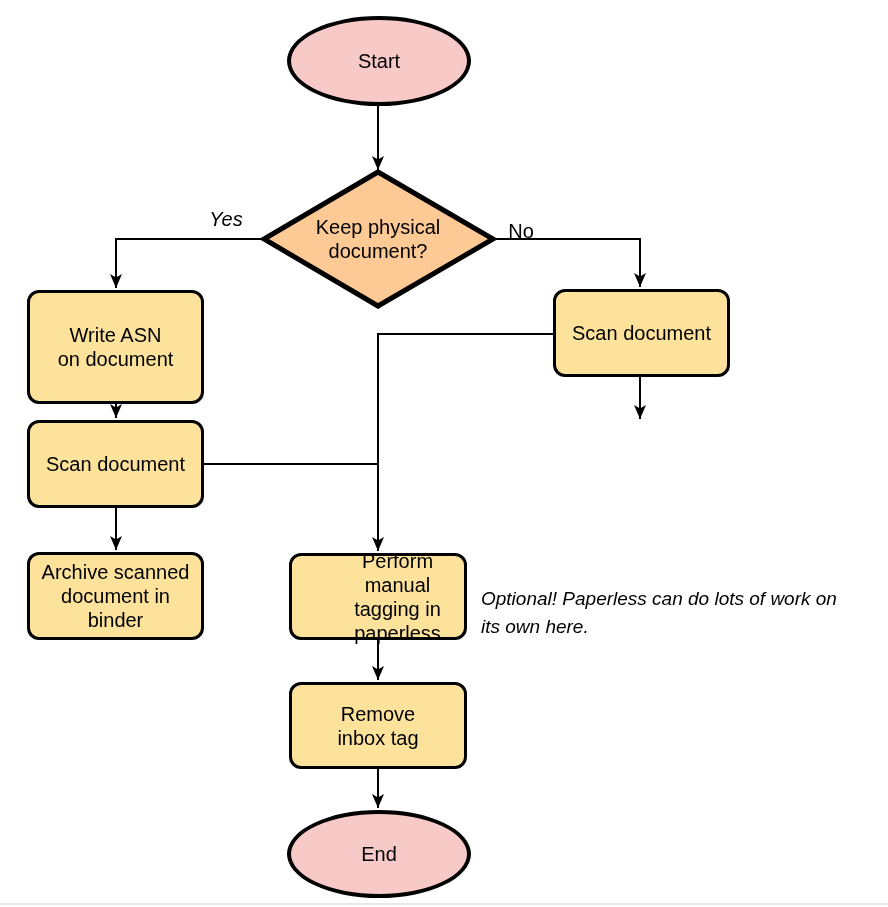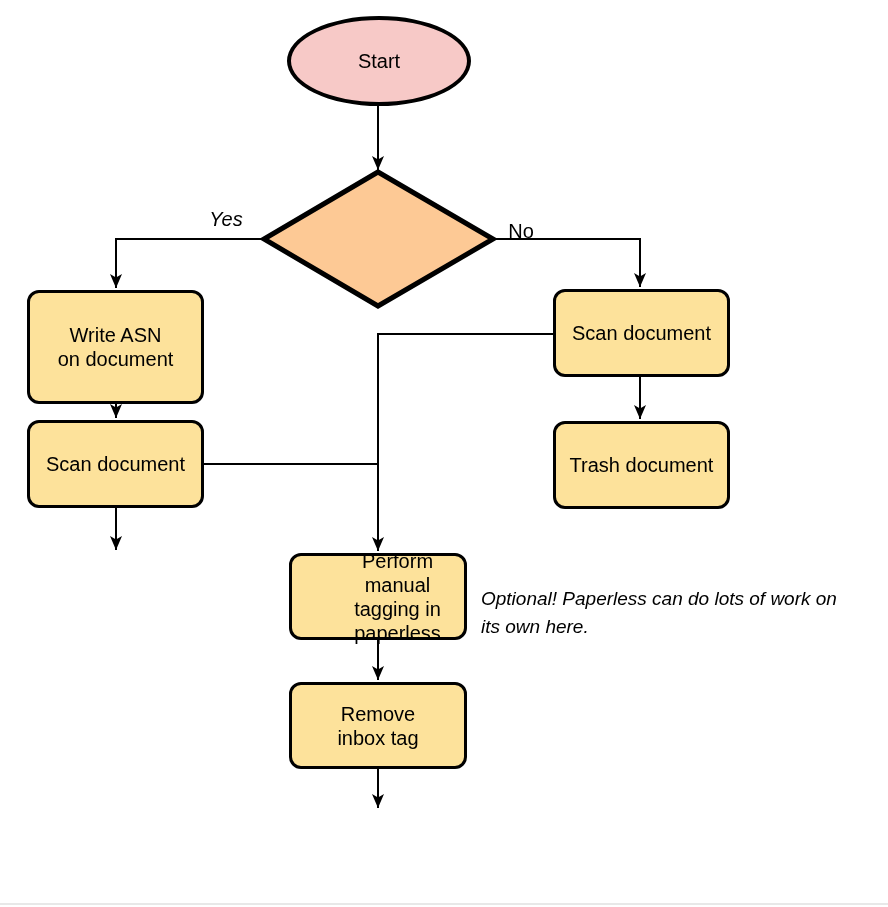--- a/index.html
+++ b/index.html
@@ -39,53 +39,60 @@
       <path d="M378,640 L378,680" marker-end="url(#arrow)"></path>
       <path d="M378,769 L378,808" marker-end="url(#arrow)"></path>
     </g>
     <polygon points="378,172 493,239 378,306 264,239" stroke="#000" stroke-width="5" stroke-linejoin="miter" fill="#FDC995"></polygon>
   </svg>
 
   <div class="node terminal" style="left:287px;top:16px;width:184px;height:90px;">
     <span>Start</span>
   </div>
 
+  <div class="decision-label" style="left:278px;top:203px;width:200px;height:72px;">Keep physical
+document?</div>
 
   <div class="edge-label" style="left:196px;top:208px;width:60px;font-style:italic;">Yes</div>
   <div class="edge-label" style="left:491px;top:220px;width:60px;">No</div>
 
   <div class="node process" style="left:27px;top:290px;width:177px;height:114px;">
     <span>Write ASN
 on document</span>
   </div>
 
   <div class="node process" style="left:27px;top:420px;width:177px;height:88px;">
     <span>Scan document</span>
   </div>
 
+  <div class="node process" style="left:27px;top:552px;width:177px;height:88px;">
+    <span>Archive scanned
+document in
+binder</span>
+  </div>
 
   <div class="node process" style="left:553px;top:289px;width:177px;height:88px;">
     <span>Scan document</span>
   </div>
 
-  <div class="node process" style="left:553px;top:421px;width:177px;height:88px;">
-    <span>Trash document</span>
-  </div>
 
   <div class="node process" style="left:289px;top:553px;width:178px;height:87px;padding-left:39px;">
     <span>Perform manual
 tagging in
 paperless</span>
   </div>
 
   <div class="note" style="left:481px;top:585px;width:420px;">
     <div>Optional! Paperless can do lots of work on</div>
     <div>its own here.</div>
   </div>
 
   <div class="node process" style="left:289px;top:682px;width:178px;height:87px;">
     <span>Remove
 inbox tag</span>
   </div>
 
+  <div class="node terminal" style="left:287px;top:810px;width:184px;height:88px;">
+    <span>End</span>
+  </div>
 
   <div class="bottom-rule"></div>
 </div>
 
 </body></html>

